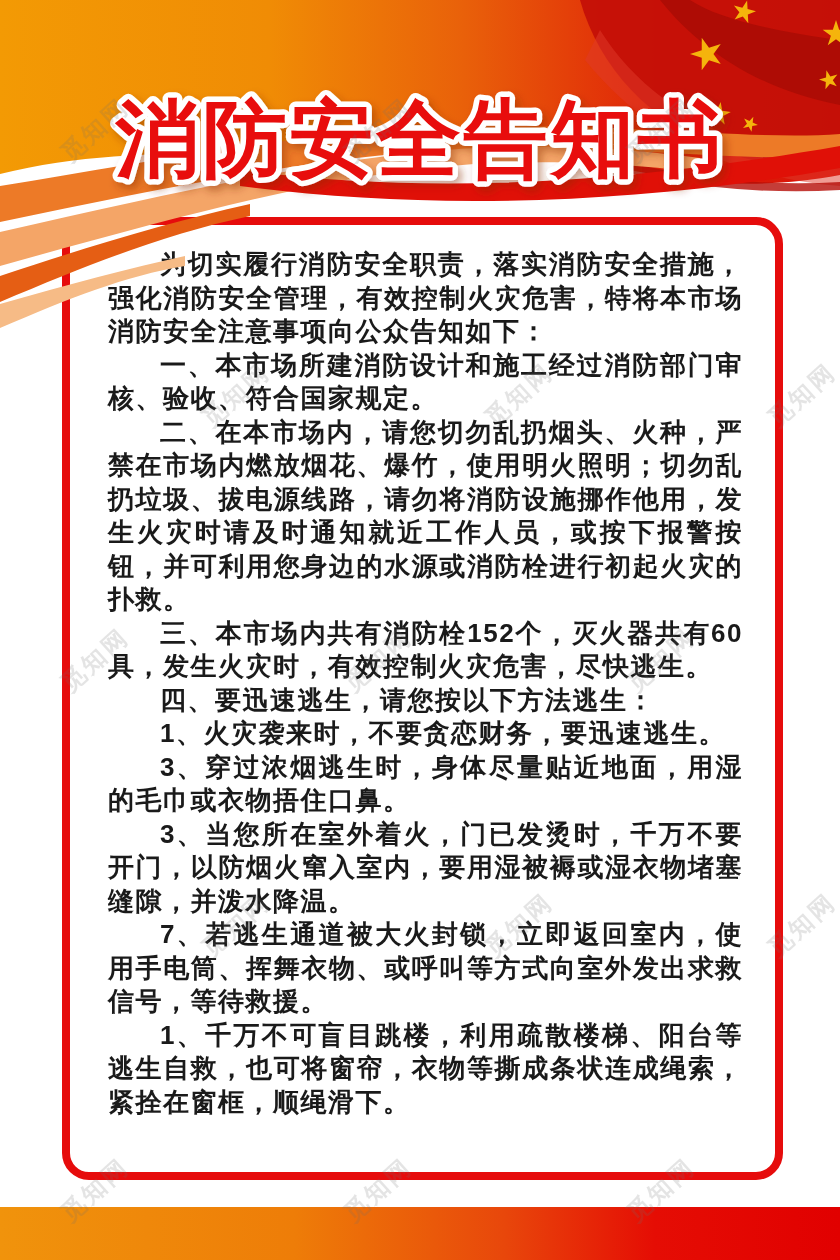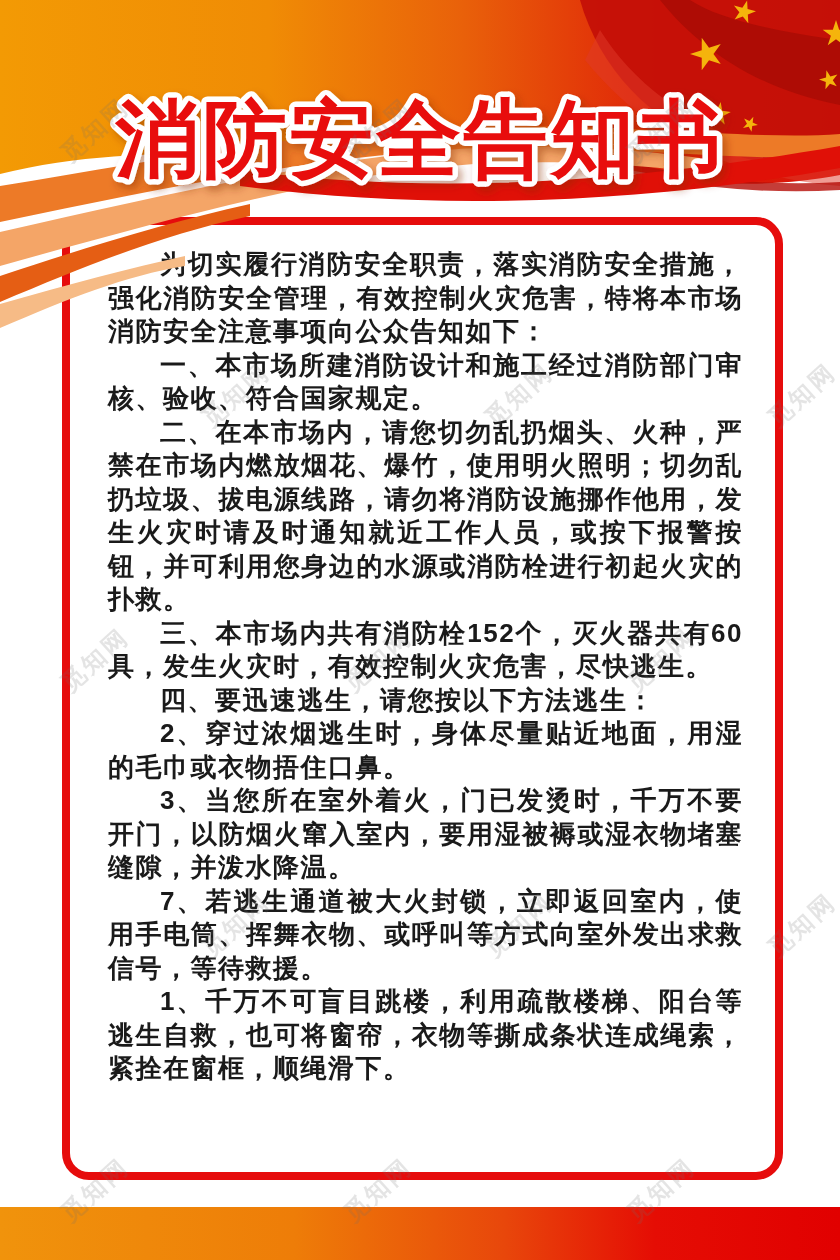--- a/index.html
+++ b/index.html
@@ -43,21 +43,22 @@
 
 <div class="page">
 
   <div class="notice-box">
     <div>
         <p>为切实履行消防安全职责，落实消防安全措施，强化消防安全管理，有效控制火灾危害，特将本市场消防安全注意事项向公众告知如下：</p>
         <p>一、本市场所建消防设计和施工经过消防部门审核、验收、符合国家规定。</p>
         <p>二、在本市场内，请您切勿乱扔烟头、火种，严禁在市场内燃放烟花、爆竹，使用明火照明；切勿乱扔垃圾、拔电源线路，请勿将消防设施挪作他用，发生火灾时请及时通知就近工作人员，或按下报警按钮，并可利用您身边的水源或消防栓进行初起火灾的扑救。</p>
         <p>三、本市场内共有消防栓152个，灭火器共有60具，发生火灾时，有效控制火灾危害，尽快逃生。</p>
         <p>四、要迅速逃生，请您按以下方法逃生：</p>
-        <p>2、穿过浓烟逃生时，身体尽量贴近地面，用湿的毛巾或衣物捂住口鼻。</p>
+        <p>1、火灾袭来时，不要贪恋财务，要迅速逃生。</p>
+        <p>3、穿过浓烟逃生时，身体尽量贴近地面，用湿的毛巾或衣物捂住口鼻。</p>
         <p>3、当您所在室外着火，门已发烫时，千万不要开门，以防烟火窜入室内，要用湿被褥或湿衣物堵塞缝隙，并泼水降温。</p>
         <p>7、若逃生通道被大火封锁，立即返回室内，使用手电筒、挥舞衣物、或呼叫等方式向室外发出求救信号，等待救援。</p>
         <p>1、千万不可盲目跳楼，利用疏散楼梯、阳台等逃生自救，也可将窗帘，衣物等撕成条状连成绳索，紧拴在窗框，顺绳滑下。</p>
       </div>
   </div>
 
   <svg class="header-svg" width="840" height="330" viewBox="0 0 840 330">
     <defs>
       <linearGradient id="gHdr" x1="0" y1="0" x2="1" y2="0">
         <stop offset="0" stop-color="#f39a04"></stop>

